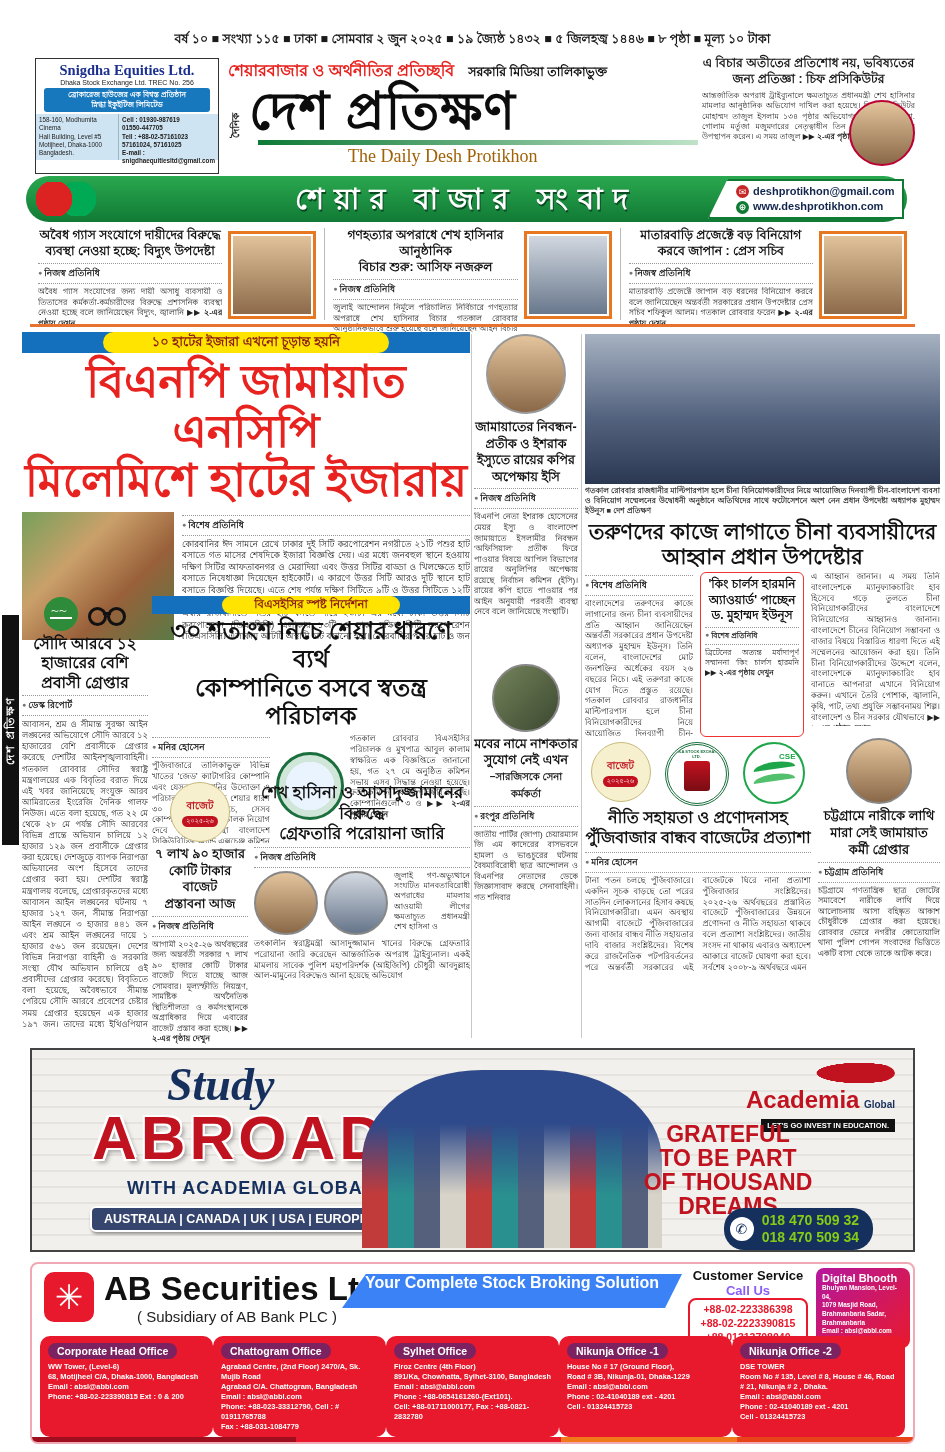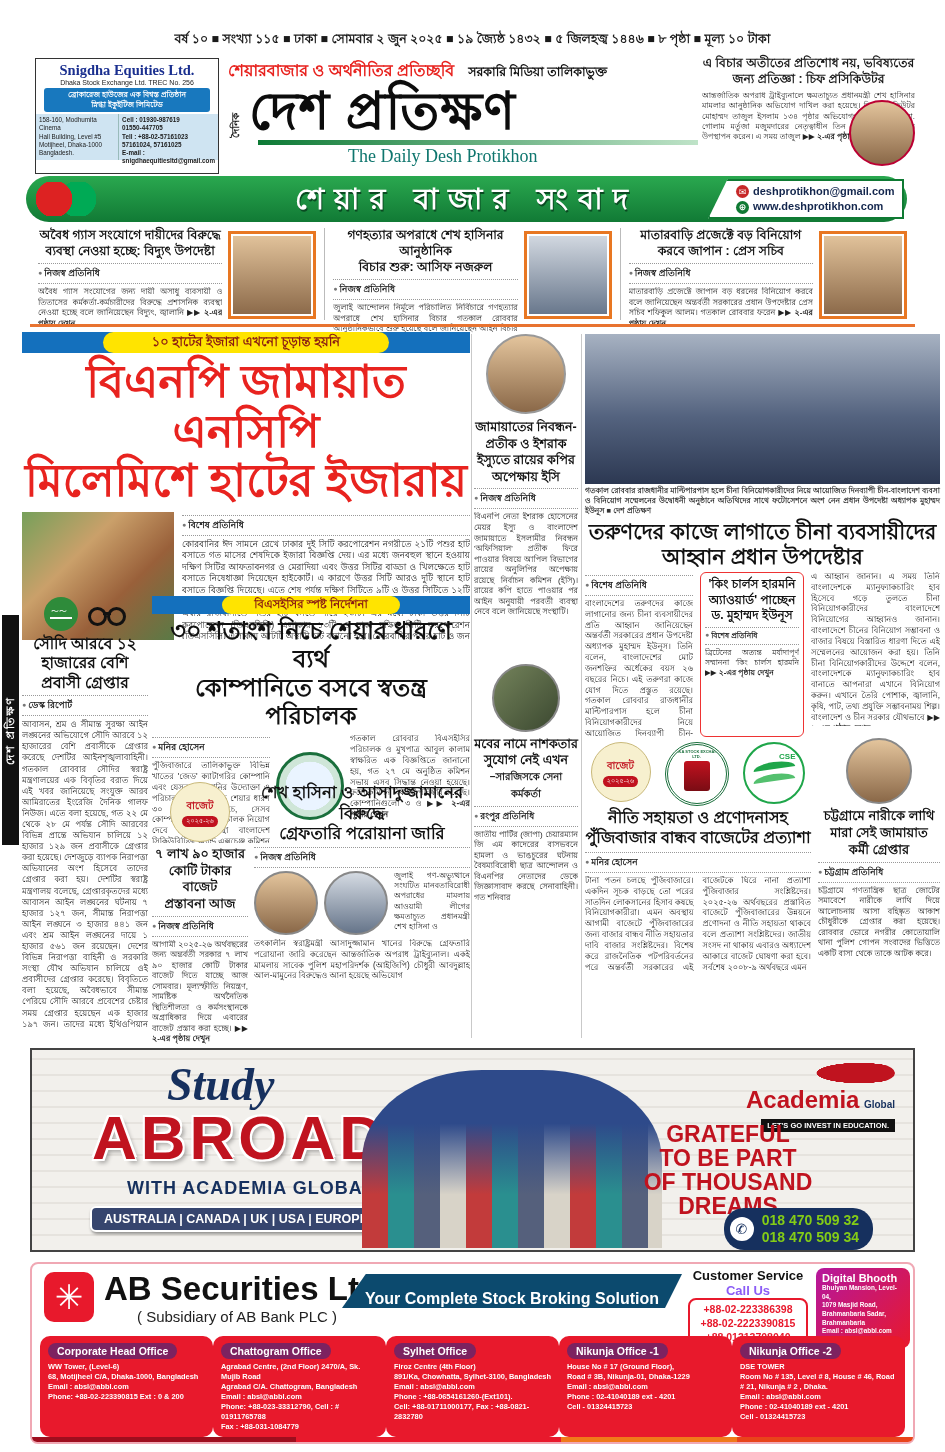--- a/index.html
+++ b/index.html
@@ -82,21 +82,21 @@
   <div class="abs" style="left:228px;top:58px;width:470px;">
     <div style="display:flex;align-items:baseline;gap:14px;">
       <div style="font-size:16px;font-weight:800;color:#e8231f;">শেয়ারবাজার ও অর্থনীতির প্রতিচ্ছবি</div>
       <div style="font-size:12.5px;font-weight:800;color:#111;">সরকারি মিডিয়া তালিকাভুক্ত</div>
     </div>
     <div style="display:flex;align-items:flex-end;gap:4px;">
       <div style="writing-mode:vertical-rl;transform:rotate(180deg);font-size:10px;font-weight:bold;height:48px;">দৈনিক</div>
       <div style="font-size:52px;font-weight:900;color:#0c0c0c;line-height:1.02;letter-spacing:1px;">দেশ প্রতিক্ষণ</div>
     </div>
     <div style="height:5px;margin:2px 0 1px 30px;background:linear-gradient(90deg,#0d7a35,#bfe3c8);"></div>
-    <div class="serif" style="font-size:18px;color:#0f766e;margin-left:120px;">The Daily Desh Protikhon</div>
+    <div class="serif" style="font-size:18px;color:#a16207;margin-left:120px;">The Daily Desh Protikhon</div>
   </div>
 
   <div class="abs" style="left:702px;top:56px;width:213px;">
     <div class="ctr" style="font-size:12.3px;font-weight:800;line-height:1.3;">এ বিচার অতীতের প্রতিশোধ নয়, ভবিষ্যতের জন্য প্রতিজ্ঞা : চিফ প্রসিকিউটর</div>
     <div class="circ g-face abs" style="right:0;top:44px;width:62px;height:62px;border:2px solid #b03;"></div>
     <div class="bd jus clip" style="margin-top:3px;width:100%;height:78px;font-size:7.8px;">
       <span>আন্তর্জাতিক অপরাধ ট্রাইব্যুনালে ক্ষমতাচ্যুত প্রধানমন্ত্রী শেখ হাসিনার মামলার আনুষ্ঠানিক অভিযোগ দাখিল করা হয়েছে। চিফ প্রসিকিউটর মোহাম্মদ তাজুল ইসলাম ১৩৪ পৃষ্ঠার অভিযোগপত্র বিচারপতি মো. গোলাম মর্তুজা মজুমদারের নেতৃত্বাধীন তিন সদস্যের ট্রাইব্যুনালে উপস্থাপন করেন। এ সময় তাজুল</span>
       <b class="jmp">▶▶ ২-এর পৃষ্ঠায় দেখুন</b>
     </div>
   </div>
@@ -358,22 +358,22 @@
       <span class="pre" style="color:#84cc16;font-size:14px;font-weight:800;line-height:1.2;">018 470 509 32
 018 470 509 34</span>
     </div>
   </div>
 
   <div class="abs" style="left:30px;top:1262px;width:885px;height:182px;border:2px solid #f0a8b4;border-radius:8px;box-sizing:border-box;background:#fff;">
     <div class="abs" style="left:12px;top:8px;width:50px;height:50px;background:#e8192c;border-radius:10px;
          color:#fff;font-size:34px;display:flex;align-items:center;justify-content:center;">✳</div>
     <div class="abs" style="left:72px;top:6px;font-size:33px;font-weight:bold;color:#111;">AB Securities Ltd.</div>
     <div class="abs" style="left:105px;top:44px;font-size:15px;color:#222;">( Subsidiary of AB Bank PLC )</div>
-    <div class="abs" style="left:310px;top:10px;width:340px;height:34px;background:#0c4a6e;
-         clip-path:polygon(7% 0,100% 0,95% 100%,0 100%);display:flex;align-items:flex-end;justify-content:center;">
+    <div class="abs" style="left:310px;top:10px;width:340px;height:34px;background:#3b82f6;
+         clip-path:polygon(7% 0,100% 0,95% 100%,0 100%);display:flex;align-items:flex-start;justify-content:center;">
       <span style="color:#fff;font-size:16px;font-weight:800;">Your Complete Stock Broking Solution</span>
     </div>
     <div class="abs ctr" style="left:656px;top:4px;width:120px;">
       <div style="font-size:13px;font-weight:800;color:#111;">Customer Service</div>
       <div style="font-size:13px;font-weight:800;color:#8b5cf6;">Call Us</div>
       <div class="pre" style="border:2px solid #e8192c;border-radius:8px;font-size:10.5px;font-weight:800;color:#e8192c;padding:2px 4px;line-height:1.35;">+88-02-223386398
 +88-02-2223390815
 +88 01313708040</div>
     </div>
     <div class="abs" style="left:784px;top:4px;width:94px;background:linear-gradient(135deg,#b5179e,#e8192c);border-radius:8px;padding:4px 6px;box-sizing:border-box;">

